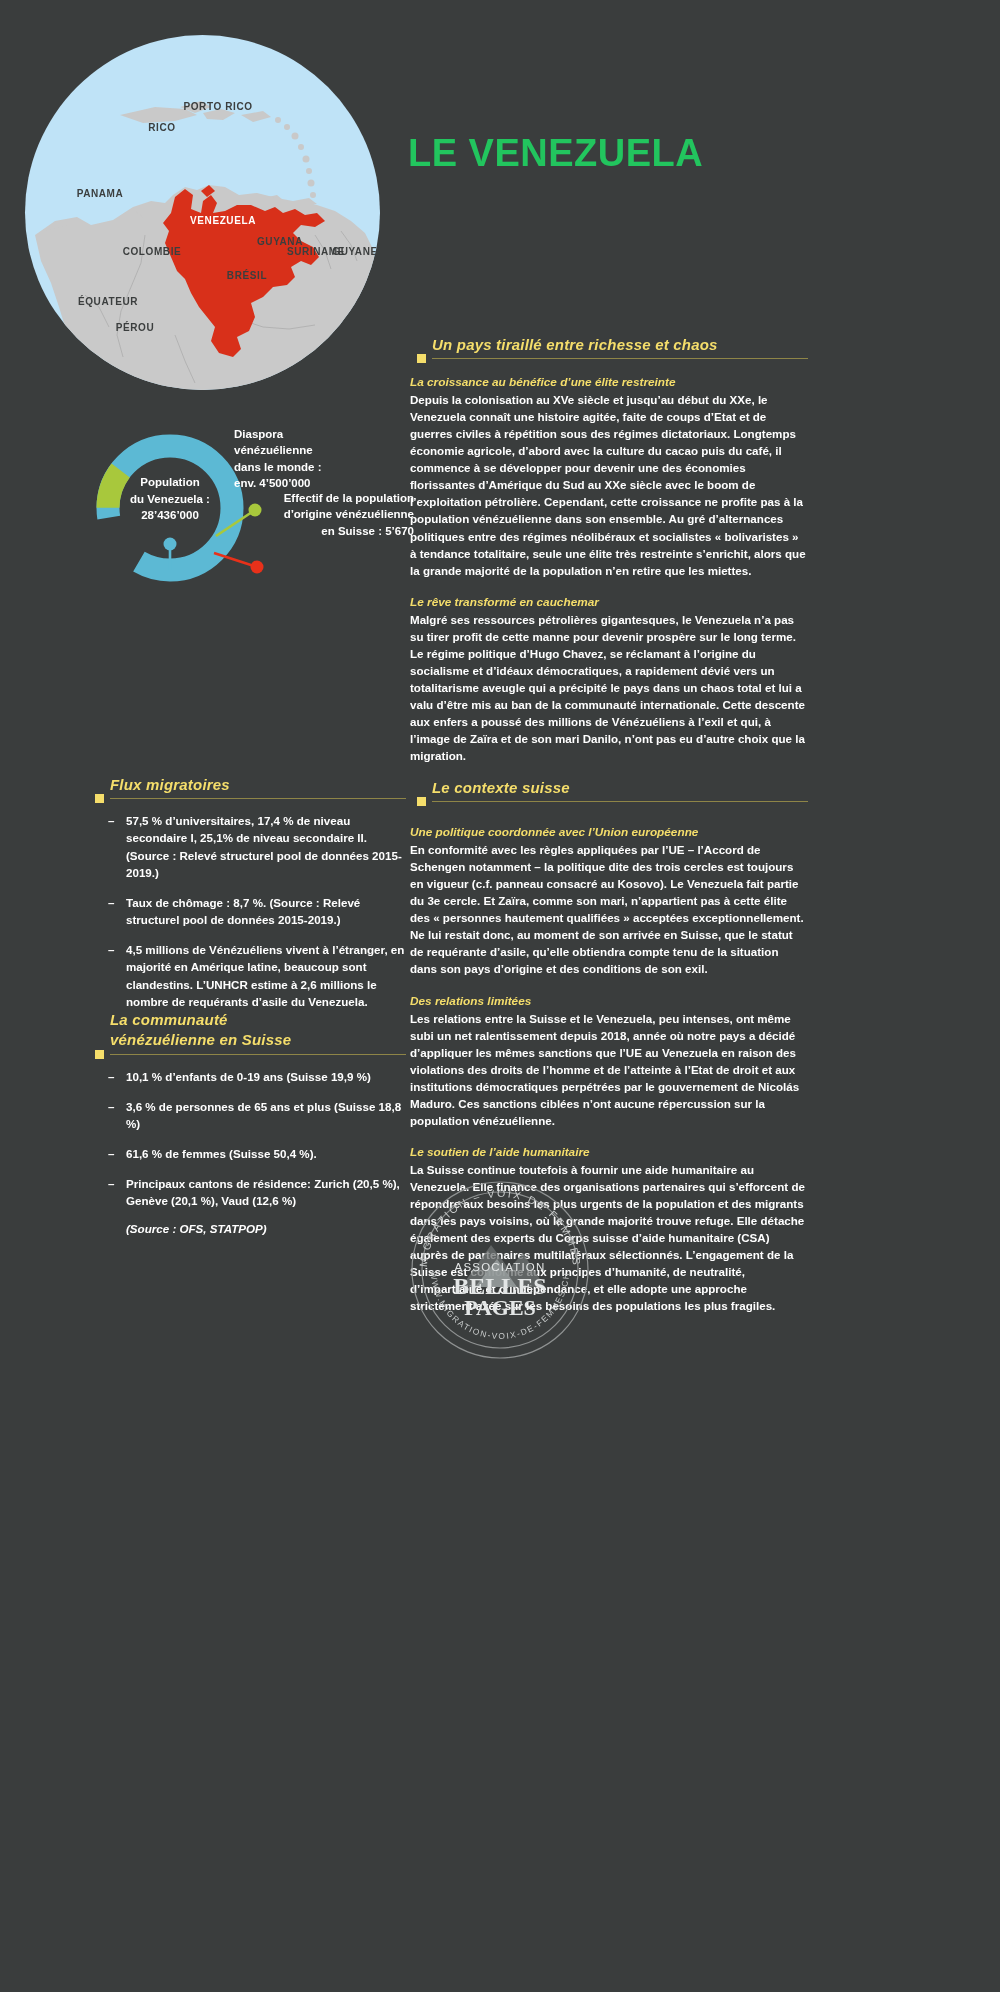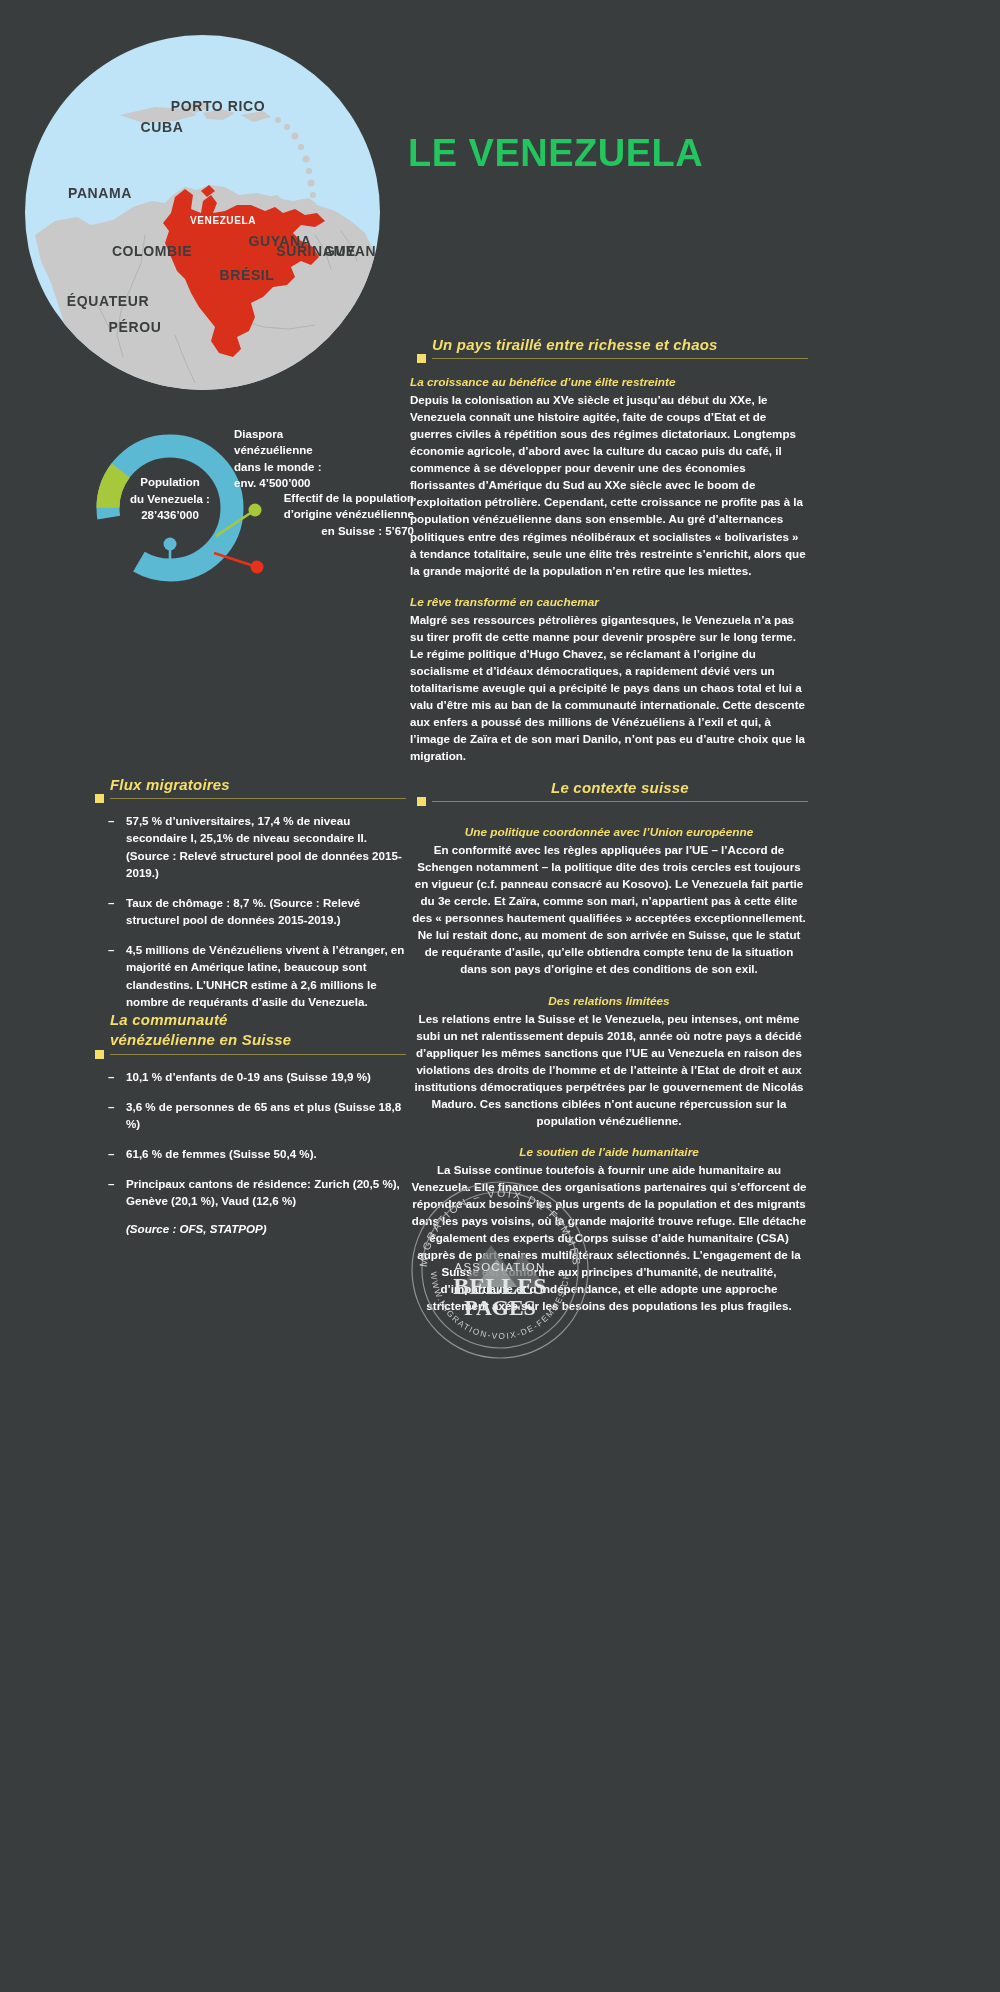--- a/index.html
+++ b/index.html
@@ -11,21 +11,21 @@
     position: relative;
     overflow: hidden;
   }
   .page { position: relative; width: 1000px; height: 1992px; background: #3a3d3d; }
 
   
   .map-wrap { position: absolute; left: 25px; top: 35px; width: 355px; height: 355px; }
   .globe { position: absolute; inset: 0; border-radius: 50%; background: #bfe3f7; overflow: hidden; }
   .map-svg { position: absolute; inset: 0; width: 100%; height: 100%; }
   .map-label {
-    position: absolute; font-size: 14px; font-weight: 700; letter-spacing: .6px;
+    position: absolute; font-size: 10px; font-weight: 700; letter-spacing: .6px;
     color: #3b3e3e; white-space: nowrap; transform: translate(-50%,-50%);
   }
   .map-label.on-red { color: #ffffff; font-size: 10px; }
 
   
   .title {
     position: absolute; left: 408px; top: 130px; width: 560px;
     color: #22c55e; font-size: 38px; font-weight: 700; line-height: 1.22;
     letter-spacing: .5px;
   }
@@ -127,21 +127,21 @@
 
         <path fill="#d8301a" d="M146 178 L150 162 L160 154 L168 160 L166 174 L176 178 L178 166
           L186 160 L192 168 L188 178 L200 176 L212 170 L226 170 L240 176 L250 172 L258 178
           L270 174 L280 180 L292 178 L300 186 L290 192 L276 190 L268 198 L276 206 L288 212
           L294 222 L286 230 L276 226 L266 232 L270 242 L262 250 L248 252 L238 262 L226 268
           L230 282 L224 296 L212 302 L216 314 L208 322 L194 318 L186 306 L190 292 L182 282
           L174 272 L166 258 L160 244 L152 236 L146 222 L140 208 L144 196 L138 188 Z"></path>
         <path fill="#d8301a" d="M176 156 L184 150 L190 156 L182 162 Z"></path>
       </svg>
       <div class="map-label" style="left:193px;top:71px">PORTO RICO</div>
-      <div class="map-label" style="left:137px;top:92px">CUBA</div>
+      <div class="map-label" style="left:137px;top:92px">RICO</div>
       <div class="map-label" style="left:75px;top:158px">PANAMA</div>
       <div class="map-label on-red" style="left:198px;top:185px">VENEZUELA</div>
       <div class="map-label" style="left:127px;top:216px">COLOMBIE</div>
       <div class="map-label" style="left:255px;top:206px">GUYANA</div>
       <div class="map-label" style="left:291px;top:216px">SURINAME</div>
       <div class="map-label" style="left:330px;top:216px">GUYANE</div>
       <div class="map-label" style="left:83px;top:266px">ÉQUATEUR</div>
       <div class="map-label" style="left:222px;top:240px">BRÉSIL</div>
       <div class="map-label" style="left:110px;top:292px">PÉROU</div>
     </div>
@@ -224,21 +224,21 @@
       </div>
     </div>
     <div style="padding-left:2px;">
       <div class="sub">La croissance au bénéfice d’une élite restreinte</div>
       <p class="para">Depuis la colonisation au XVe siècle et jusqu’au début du XXe, le Venezuela connaît une histoire agitée, faite de coups d’Etat et de guerres civiles à répétition sous des régimes dictatoriaux. Longtemps économie agricole, d’abord avec la culture du cacao puis du café, il commence à se développer pour devenir une des économies florissantes d’Amérique du Sud au XXe siècle avec le boom de l’exploitation pétrolière. Cependant, cette croissance ne profite pas à la population vénézuélienne dans son ensemble. Au gré d’alternances politiques entre des régimes néolibéraux et socialistes « bolivaristes » à tendance totalitaire, seule une élite très restreinte s’enrichit, alors que la grande majorité de la population n’en retire que les miettes.</p>
       <div class="sub">Le rêve transformé en cauchemar</div>
       <p class="para">Malgré ses ressources pétrolières gigantesques, le Venezuela n’a pas su tirer profit de cette manne pour devenir prospère sur le long terme. Le régime politique d’Hugo Chavez, se réclamant à l’origine du socialisme et d’idéaux démocratiques, a rapidement dévié vers un totalitarisme aveugle qui a précipité le pays dans un chaos total et lui a valu d’être mis au ban de la communauté internationale. Cette descente aux enfers a poussé des millions de Vénézuéliens à l’exil et qui, à l’image de Zaïra et de son mari Danilo, n’ont pas eu d’autre choix que la migration.</p>
     </div>
   </div>
 
-  <div class="rcol" style="top:778px;text-align:center;">
+  <div class="rcol" style="top:778px;">
     <div class="sec-head">
       <h2>Le contexte suisse</h2>
       <div class="sec-rule">
         <span class="sec-bullet" style="left:-15px; top:-4px;"></span>
       </div>
     </div>
     <div style="padding-left:2px;margin-top:23px;">
       <div class="sub">Une politique coordonnée avec l’Union européenne</div>
       <p class="para">En conformité avec les règles appliquées par l’UE – l’Accord de Schengen notamment – la politique dite des trois cercles est toujours en vigueur (c.f. panneau consacré au Kosovo). Le Venezuela fait partie du 3e cercle. Et Zaïra, comme son mari, n’appartient pas à cette élite des « personnes hautement qualifiées » acceptées exceptionnellement. Ne lui restait donc, au moment de son arrivée en Suisse, que le statut de requérante d’asile, qu’elle obtiendra compte tenu de la situation dans son pays d’origine et des conditions de son exil.</p>
       <div class="sub">Des relations limitées</div>

